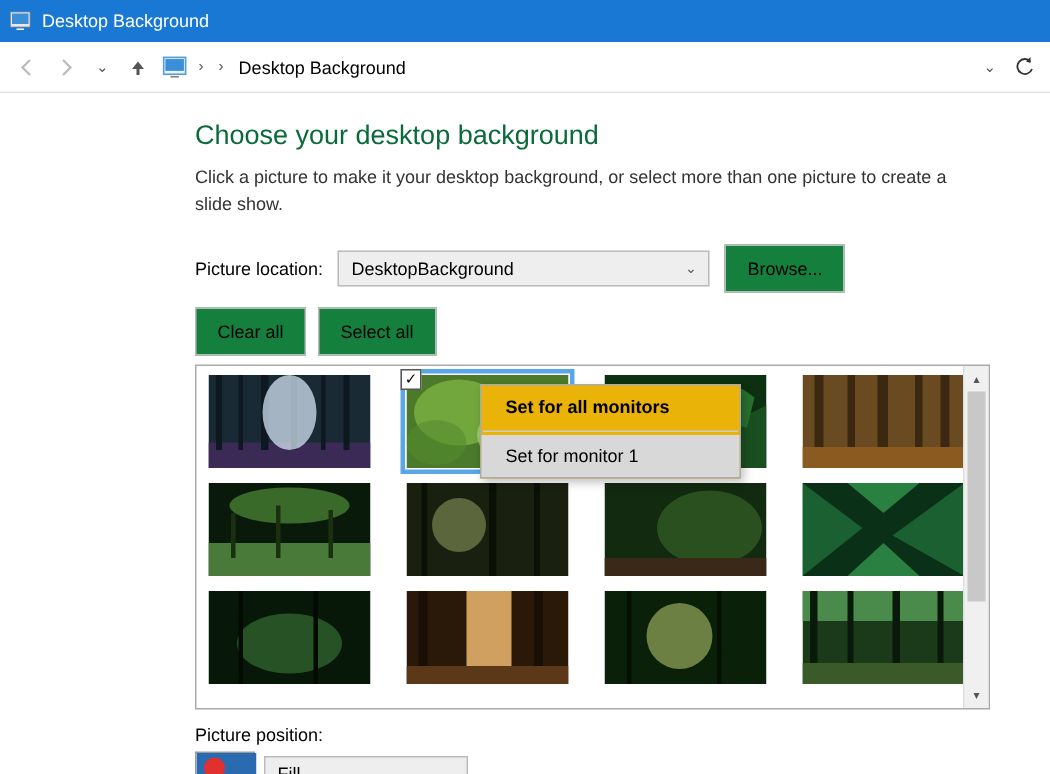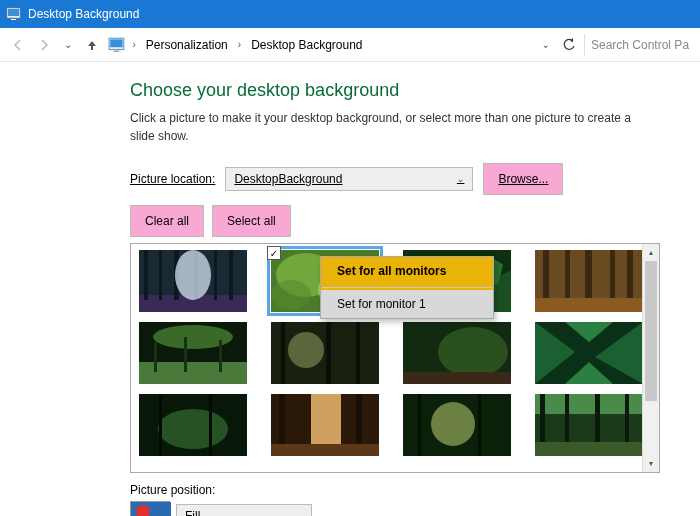--- a/index.html
+++ b/index.html
@@ -21,26 +21,26 @@
 .nav-right { display: flex; align-items: center; gap: 6px; }
 .nav-dd { color: #555; font-size: 10px; padding: 0 4px; }
 .nav-refresh { width: 18px; height: 18px; display: flex; align-items: center; justify-content: center; }
 .searchbox { width: 108px; height: 22px; border-left: 1px solid #ddd; padding-left: 6px; color: #888; display: flex; align-items: center; }
 
 
 .content { padding: 18px 26px 10px 130px; }
 .heading { color: #0a6b3a; font-size: 18px; font-weight: 400; margin-bottom: 8px; }
 .subtext { color: #333; font-size: 12px; line-height: 1.5; margin-bottom: 18px; max-width: 520px; }
 
-.row { display: flex; align-items: center; gap: 10px; margin-bottom: 10px; text-decoration: underline; }
+.row { display: flex; align-items: center; gap: 10px; margin-bottom: 10px; }
 .lbl { font-size: 12px; }
 .combo { height: 24px; background: #eee; border: 1px solid #bbb; display: flex; align-items: center; justify-content: space-between; padding: 0 8px; font-size: 12px; cursor: default; }
 .combo.loc { width: 248px; }
 .combo .caret { font-size: 9px; color: #555; }
-.btn { height: 32px; background: #f9a8d4; border: 1px solid #bbb; padding: 0 14px; font-size: 12px; display: flex; align-items: center; cursor: default; }
+.btn { height: 32px; background: #15803d; border: 1px solid #bbb; padding: 0 14px; font-size: 12px; display: flex; align-items: center; cursor: default; }
 
 .btnrow { display: flex; gap: 8px; margin-bottom: 6px; }
 
 
 .gallery { border: 1px solid #aaa; width: 530px; height: 230px; position: relative; overflow: hidden; }
 .gallery-inner { padding: 6px 8px; display: grid; grid-template-columns: repeat(4, 1fr); gap: 10px 16px; }
 .thumb { width: 108px; height: 62px; position: relative; cursor: pointer; }
 .thumb.selected { outline: 3px solid #5aa7e8; outline-offset: 1px; }
 .thumb .chk { position: absolute; top: -4px; left: -4px; width: 14px; height: 14px; background: #fff; border: 1px solid #555; display: flex; align-items: center; justify-content: center; font-size: 10px; }
 .thumb svg { width: 100%; height: 100%; display: block; }
@@ -95,34 +95,30 @@
         <path d="M7 3 L3 8 L6 8 L6 12 L8 12 L8 8 L11 8 Z" fill="#555"></path>
       </svg>
   </div>
   <div class="breadcrumb">
     <svg class="cpicon mon-icon" viewBox="0 0 16 16">
       <rect x="1" y="2" width="13" height="10" fill="#eaf4fd" stroke="#5a9fd4"></rect>
       <rect x="2" y="3" width="11" height="7" fill="#3a8fd8"></rect>
       <rect x="5" y="13" width="5" height="1" fill="#888"></rect>
     </svg>
     <span class="chev">›</span>
-    <span class="crumb">Personalization</span>
     <span class="chev">›</span>
     <span class="crumb">Desktop Background</span>
   </div>
   <div class="nav-right">
     <span class="nav-dd">⌄</span>
     <div class="nav-refresh">
       <svg width="14" height="14" viewBox="0 0 14 14">
           <path d="M11 3 A5 5 0 1 0 12 8" stroke="#333" stroke-width="1.2" fill="none"></path>
           <path d="M11 0 L11 4 L8 3 Z" fill="#333"></path>
         </svg>
-    </div>
-    <div class="searchbox">
-      <span>Search Control Pa</span>
     </div>
   </div>
 </div>
 
 <div class="content">
   <div class="heading">Choose your desktop background</div>
   <div class="subtext">Click a picture to make it your desktop background, or select more than one picture to create a slide show.</div>
 
   <div class="row">
     <span class="lbl">Picture location:</span>

